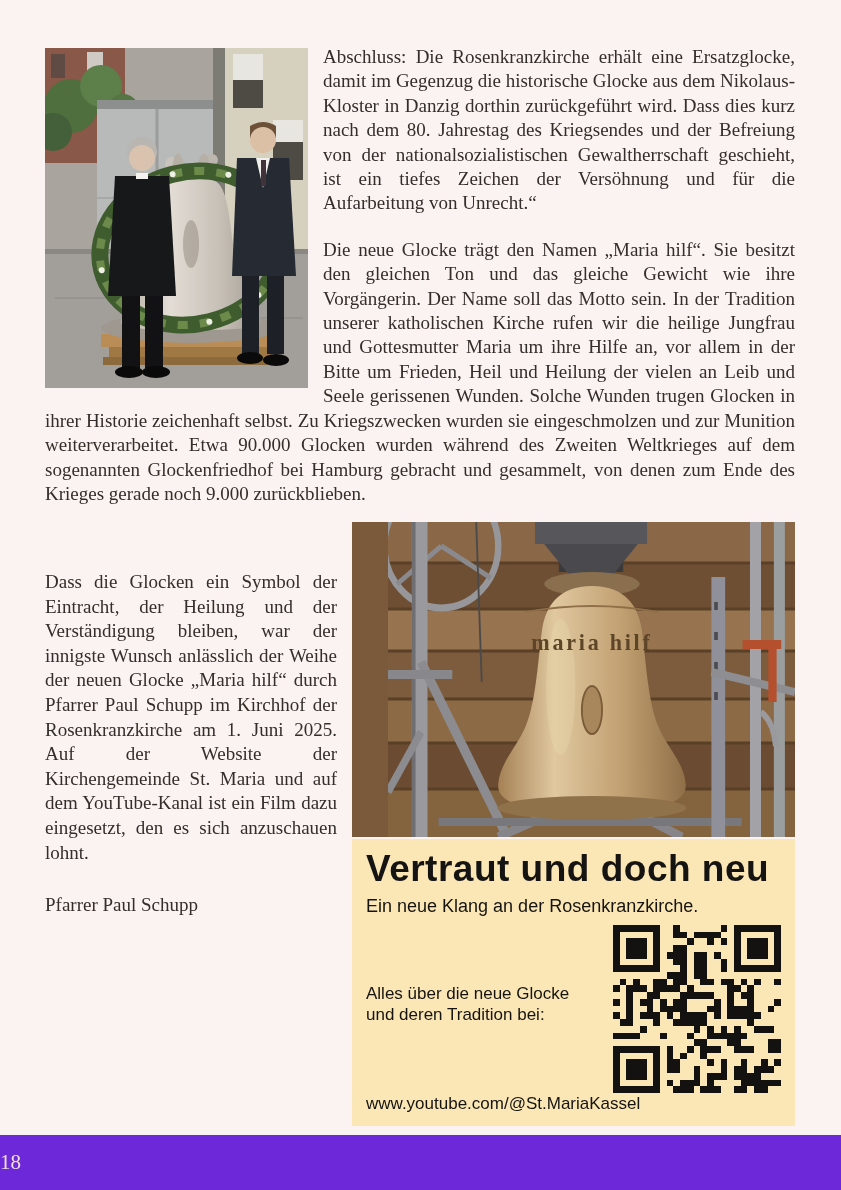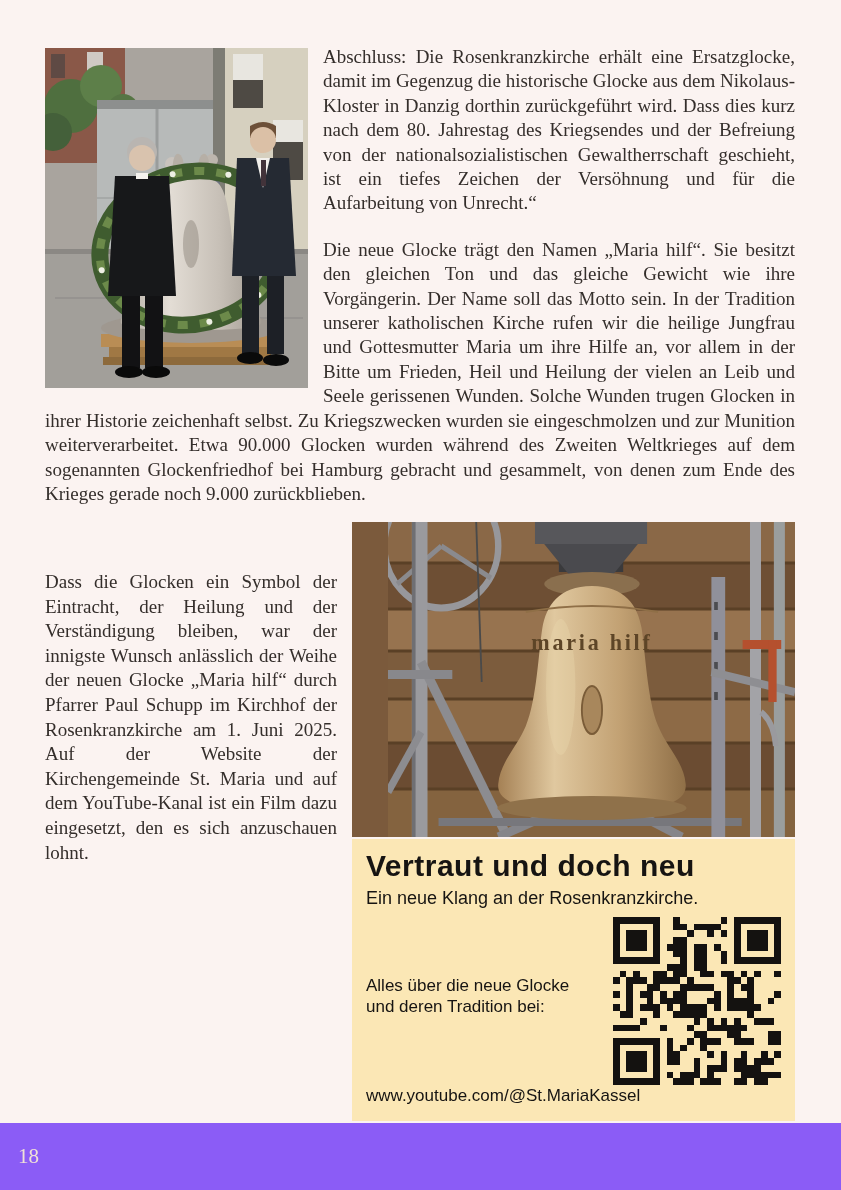--- a/index.html
+++ b/index.html
@@ -18,31 +18,31 @@
   
   .sec2 { position:absolute; left:0; top:477px; width:750px; display:flex; gap:15px; }
   .leftcol { width:292px; font-size:19px; line-height:24.6px;margin-top:48px; }
   .byline { margin-top:28px; text-align:left; }
   .rightcol { width:443px; }
   .photo2 { width:443px; height:315px; overflow:hidden; background:#7b5a3c;padding-left:36px; }
 
   
   .infobox { width:443px; min-height:282px; background:#fbe7b5; margin-top:2px;
              padding:10px 14px 12px 14px; font-family:"Liberation Sans", sans-serif; color:#161412; overflow:hidden; }
-  .ib-title { font-size:30px; font-weight:bold; letter-spacing:0.5px; line-height:1.1; }
+  .ib-title { font-size:37px; font-weight:bold; letter-spacing:0.5px; line-height:1.1; }
   .ib-sub { font-size:18px; margin-top:6px; }
   .ib-qr { float:right; width:168px; height:168px; margin:8px 0 0 10px; }
   .ib-qr svg { display:block; width:100%; height:100%; }
   .ib-lead { font-size:24px; font-weight:bold; margin-top:24px; }
   .ib-name { font-size:34px; font-weight:bold; margin-top:6px; }
   .ib-note { font-size:17px; line-height:1.26; margin-top:66px; }
 
   
-  .footer { position:absolute; left:0; right:0; bottom:0; height:67px; background:#8b5cf6;
-            display:flex; align-items:center; padding-left:18px; }
+  .footer { position:absolute; left:0; right:0; bottom:0; height:55px; background:#6d28d9;
+            display:flex; align-items:center; }
   .page-number { font-family:"Liberation Serif", serif; font-size:21px; color:#f0e1d7; }
 </style>
 </head>
 <body>
 
 <div class="page">
   <div class="content">
 
     <div class="sec1">
       <figure class="photo1">
@@ -133,20 +133,21 @@
           <ellipse cx="231" cy="312" rx="13" ry="6" fill="#0a0a0a"></ellipse>
         </svg>
       </figure>
       <p class="para">Abschluss: Die Rosenkranzkirche erhält eine Ersatzglocke, damit im Gegenzug die historische Glocke aus dem Nikolaus-Kloster in Danzig dorthin zurückgeführt wird. Dass dies kurz nach dem 80. Jahrestag des Kriegsendes und der Befreiung von der nationalsozialistischen Gewaltherrschaft geschieht, ist ein tiefes Zeichen der Versöhnung und für die Aufarbeitung von Unrecht.“</p>
       <p class="para">Die neue Glocke trägt den Namen „Maria hilf“. Sie besitzt den gleichen Ton und das gleiche Gewicht wie ihre Vorgängerin. Der Name soll das Motto sein. In der Tradition unserer katholischen Kirche rufen wir die heilige Jungfrau und Gottesmutter Maria um ihre Hilfe an, vor allem in der Bitte um Frieden, Heil und Heilung der vielen an Leib und Seele gerissenen Wunden. Solche Wunden trugen Glocken in ihrer Historie zeichenhaft selbst. Zu Kriegszwecken wurden sie eingeschmolzen und zur Munition weiterverarbeitet. Etwa 90.000 Glocken wurden während des Zweiten Weltkrieges auf dem sogenannten Glockenfriedhof bei Hamburg gebracht und gesammelt, von denen zum Ende des Krieges gerade noch 9.000 zurückblieben.</p>
     </div>
 
     <div class="sec2">
       <div class="leftcol">
         <p class="para">Dass die Glocken ein Symbol der Eintracht, der Heilung und der Verständigung bleiben, war der innigste Wunsch anlässlich der Weihe der neuen Glocke „Maria hilf“ durch Pfarrer Paul Schupp im Kirchhof der Rosenkranzkirche am 1. Juni 2025. Auf der Website der Kirchengemeinde St. Maria und auf dem YouTube-Kanal ist ein Film dazu eingesetzt, den es sich anzuschauen lohnt.</p>
+        <p class="byline">Pfarrer Paul Schupp</p>
       </div>
 
       <div class="rightcol">
         <figure class="photo2">
           <svg viewBox="0 0 443 315" preserveAspectRatio="none">
 
             <rect width="443" height="315" fill="#7b5a3c"></rect>
             <rect x="0" y="0" width="443" height="40" fill="#8a6847"></rect>
             <rect x="0" y="42" width="443" height="44" fill="#6e4f34"></rect>
             <rect x="0" y="88" width="443" height="40" fill="#97734f"></rect>

